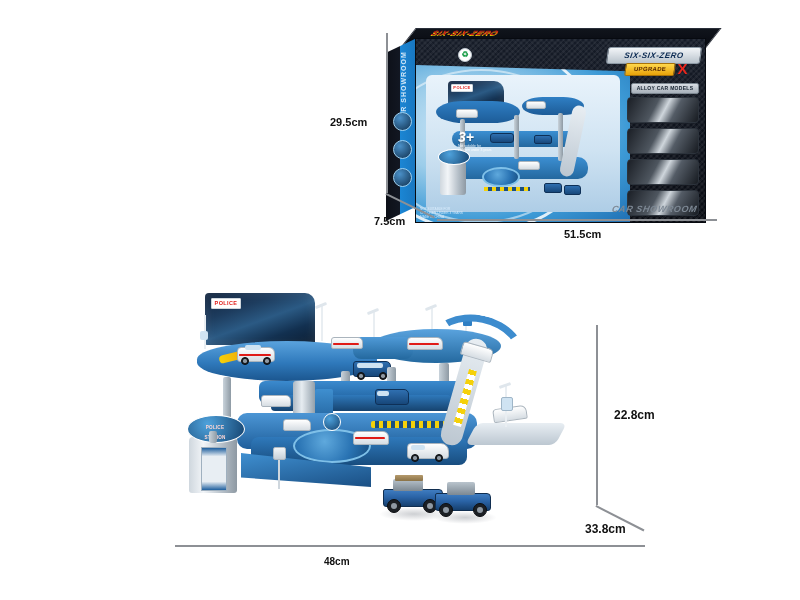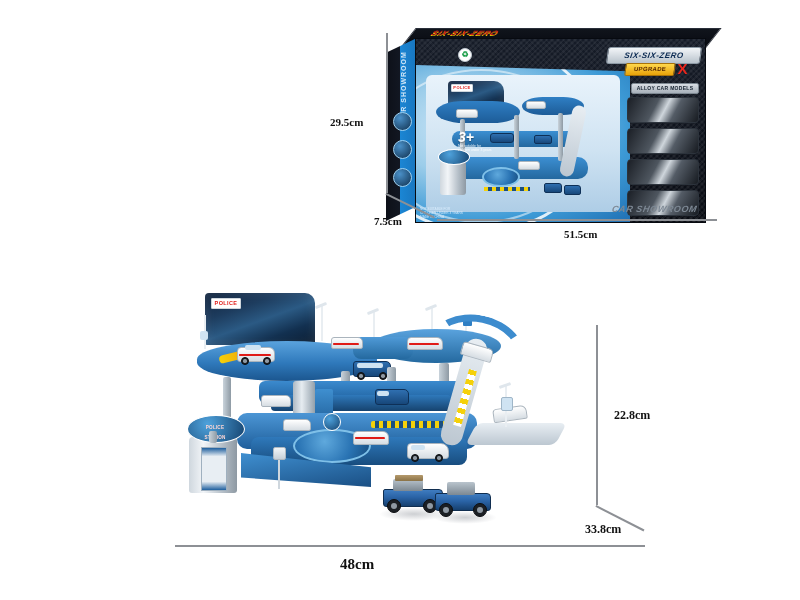--- a/index.html
+++ b/index.html
@@ -5,21 +5,21 @@
   html,body{margin:0;padding:0;}
   body{
     width:800px;height:600px;background:#ffffff;overflow:hidden;position:relative;
     font-family:"Liberation Sans",sans-serif;
   }
   .stage{position:absolute;inset:0;}
 
   
   .dim{
     position:absolute;font-weight:bold;color:#111;white-space:nowrap;
-    font-family:Liberation Serif, serif;
+    font-family:Liberation Sans, sans-serif;
   }
   .leader{position:absolute;background:#8d9095;}
   .leader.v{width:1.5px;}
   .leader.h{height:1.5px;}
   .diag{position:absolute;height:1.5px;background:#8d9095;transform-origin:0 50%;}
 
   
   #package{position:absolute;left:386px;top:28px;width:330px;height:215px;}
 
   
@@ -437,15 +437,15 @@
     </div>
   </div>
 
   <div class="leader v" style="left:596px;top:325px;height:180px;"></div>
   <div class="dim" style="left:614px;top:408px;font-size:12px;">22.8cm</div>
 
   <div class="diag" style="left:596px;top:505px;width:54px;transform:rotate(27deg);"></div>
   <div class="dim" style="left:585px;top:522px;font-size:12px;">33.8cm</div>
 
   <div class="leader h" style="left:175px;top:545px;width:470px;"></div>
-  <div class="dim" style="left:340px;top:556px;font-size:15px;">48cm</div>
+  <div class="dim" style="left:324px;top:556px;font-size:10px;">48cm</div>
 
 </div>
 
 </body></html>

